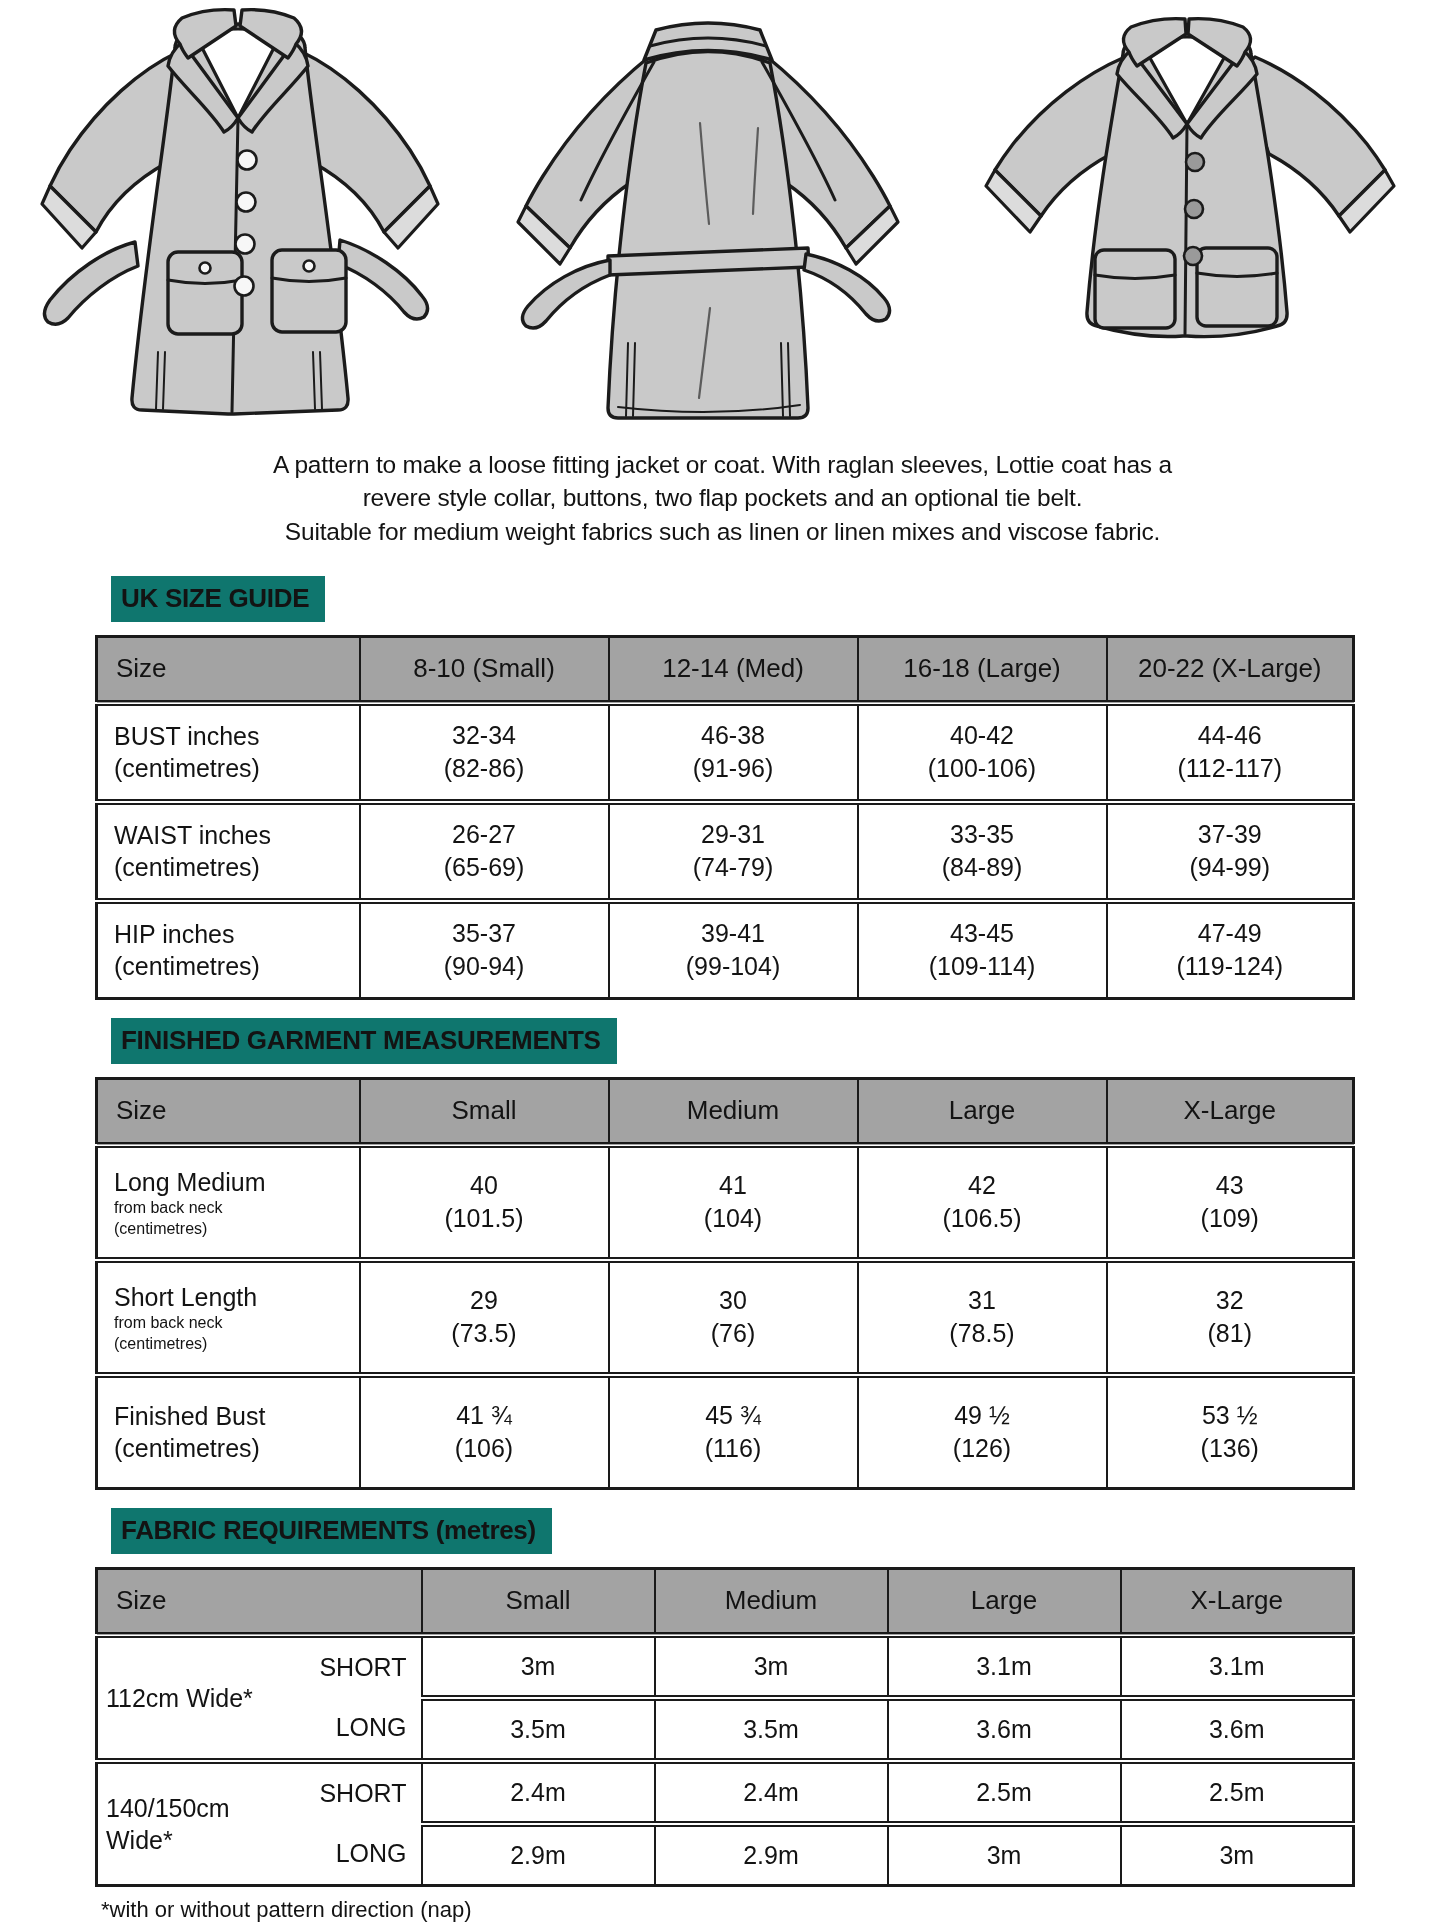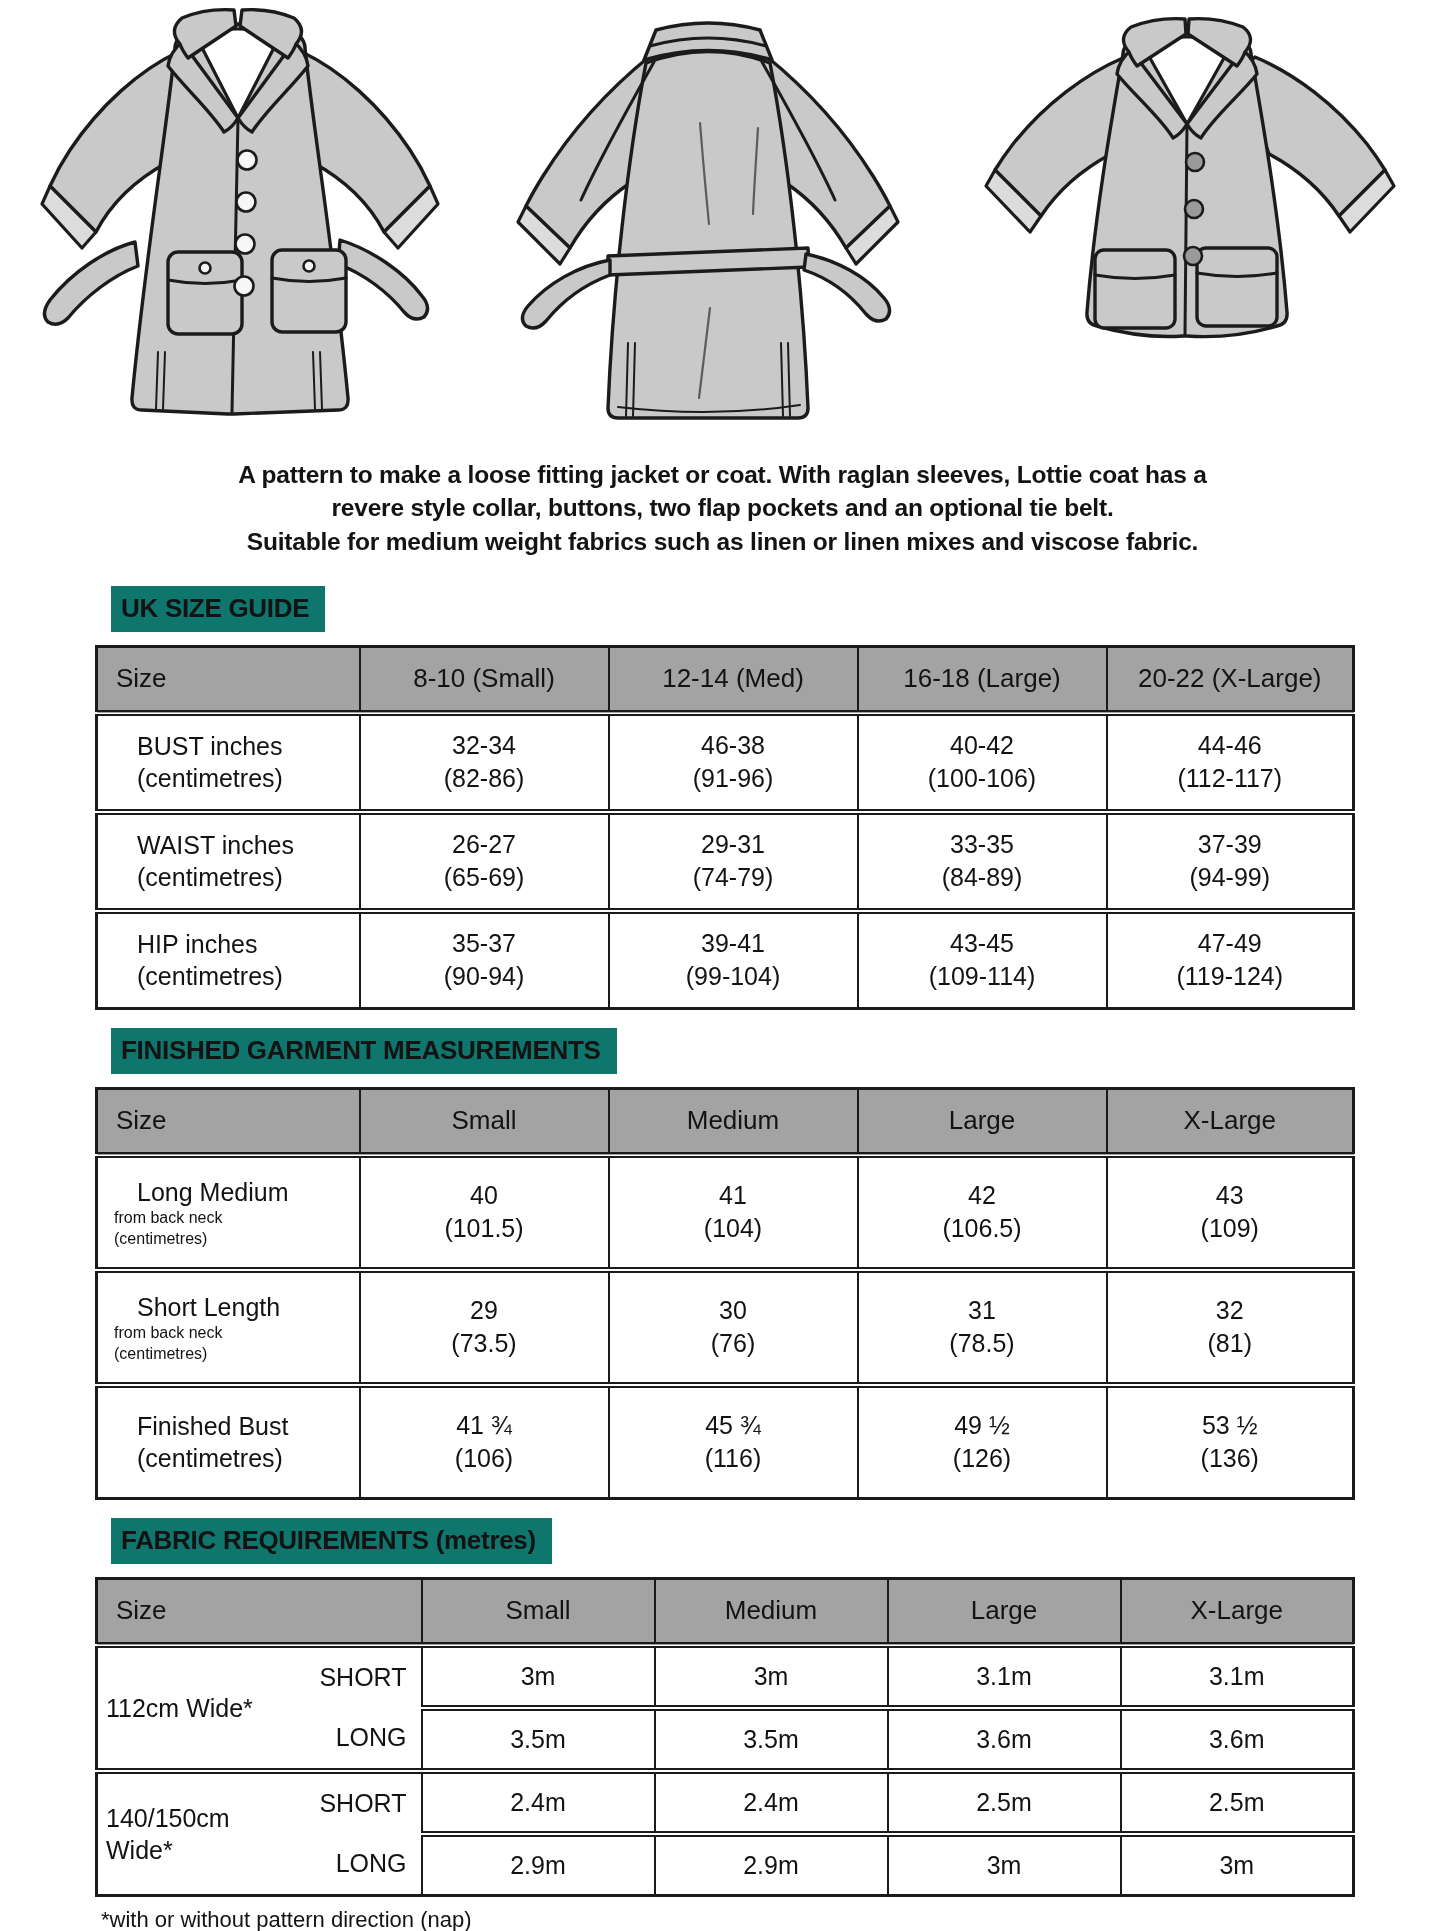--- a/index.html
+++ b/index.html
@@ -10,38 +10,38 @@
   .illos svg{position:absolute;}
   .g{fill:#c9c9c9;stroke:#1b1b1b;stroke-width:3.4;stroke-linejoin:round;stroke-linecap:round;}
   .cuff{fill:#dcdcdc;stroke:#1b1b1b;stroke-width:3.2;stroke-linejoin:round;}
   .ln{fill:none;stroke:#1b1b1b;stroke-width:3;stroke-linecap:round;}
   .thin{fill:none;stroke:#1b1b1b;stroke-width:2;stroke-linecap:round;}
   .crease{fill:none;stroke:#5c5c5c;stroke-width:2.2;stroke-linecap:round;}
   .btn{fill:#f7f7f7;stroke:#1b1b1b;stroke-width:2.6;}
   .btn2{fill:#9a9a9a;stroke:#1b1b1b;stroke-width:2.6;}
   .wht{fill:#ffffff;stroke:#1b1b1b;stroke-width:3.2;stroke-linejoin:round;}
   
-  .desc{margin-top:16px;text-align:center;font-size:24.5px;line-height:1.36;letter-spacing:-0.2px;font-weight:700;}
+  .desc{margin-top:6px;text-align:center;font-size:24.5px;line-height:1.36;letter-spacing:-0.2px;font-weight:400;}
   .content{margin-left:95px;width:1257px;}
   .sec-head{display:inline-block;background:#0f766e;font-weight:bold;font-size:26px;
             padding:7px 16px 8px 10px;margin:0 0 0 16px;letter-spacing:-0.3px;}
   .h1x{margin-top:28px;}
   .h2x{margin-top:18px;}
   
   table{border-collapse:collapse;table-layout:fixed;width:1257px;margin-top:13px;}
   table{border:3px solid #1a1a1a;}
   th,td{border:2.5px solid #1a1a1a;text-align:center;vertical-align:middle;padding:0;}
   th{background:#a3a3a3;font-weight:400;font-size:26px;height:62px;}
   th.lblh{text-align:left;padding-left:18px;}
   tbody td{border-top:6px double #1a1a1a;font-size:25px;}
   thead th{border-bottom:6px double #1a1a1a;}
   td span{display:block;}
   .v{line-height:1.32;}
   td.lbl{text-align:left;padding-left:16px;}
-  .l1{font-size:25px;line-height:1.3;margin-left:23px;}
+  .l1{font-size:25px;line-height:1.3;}
   .s2{font-size:16px;line-height:1.28;}
   .t1 tbody td{height:93px;}
   .t2 tbody td{height:109px;}
   .t3 tbody td{height:57px;font-size:25px;}
   .fab-size{position:relative;}
   .wide-label{position:absolute;left:8px;top:50%;transform:translateY(-50%);
               width:160px;text-align:left;font-size:25px;line-height:1.3;}
   .len-top,.len-bot{position:absolute;right:14px;height:50%;display:flex;align-items:center;font-size:25px;}
   .len-top{top:0;} .len-bot{bottom:0;}
   .footnote{margin:10px 0 0 6px;font-size:22px;}

